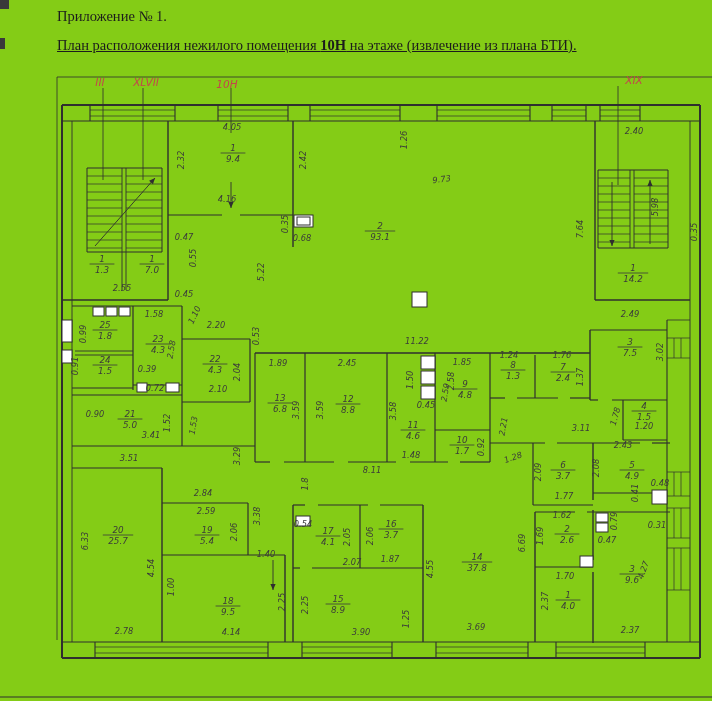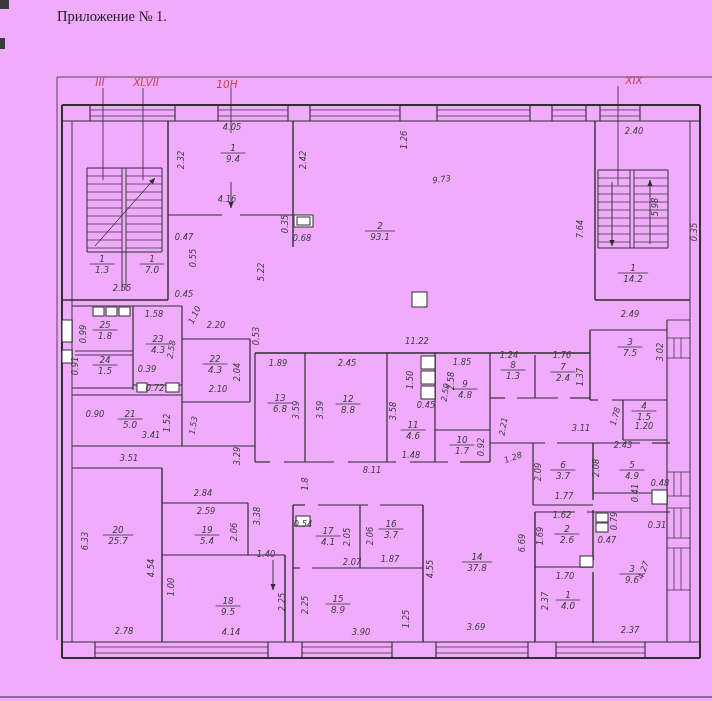--- a/index.html
+++ b/index.html
@@ -1,27 +1,28 @@
 <!DOCTYPE html>
 <html><head>
 <meta charset="utf-8">
 <style>
   html,body{margin:0;padding:0;background:#ffffff;width:712px;height:701px;overflow:hidden;}
-  .page{position:relative;width:712px;height:701px;background:#f0abfc;font-family:"Liberation Serif",serif;}
+  .page{position:relative;width:712px;height:701px;background:#84cc16;font-family:"Liberation Serif",serif;}
   .hdr1{position:absolute;left:57px;top:8px;font-size:14.5px;color:#1c1c1c;}
   .hdr2{position:absolute;left:57px;top:37px;font-size:14.5px;color:#1c1c1c;text-decoration:underline;}
   .hdr2 b{font-weight:bold;}
   svg{position:absolute;left:0;top:0;}
   text{font-family:"DejaVu Sans",sans-serif;}
 </style>
 </head>
 <body>
 
 <div class="page">
   <div class="hdr1">Приложение № 1.</div>
+  <div class="hdr2"><span>План расположения нежилого помещения </span><b>10Н</b><span> на этаже (извлечение из плана БТИ).</span></div>
   <svg id="plan-svg" width="712" height="701" viewBox="0 0 712 701">
       <g>
         <line x1="57" y1="77" x2="712" y2="77" stroke="#2f2f2f" stroke-width="0.8"></line>
         <line x1="57" y1="77" x2="57" y2="640" stroke="#2f2f2f" stroke-width="0.8"></line>
         <line x1="0" y1="697" x2="712" y2="697" stroke="#2f2f2f" stroke-width="1"></line>
         <line x1="62" y1="105" x2="700" y2="105" stroke="#2f2f2f" stroke-width="2"></line>
         <line x1="62" y1="105" x2="62" y2="658" stroke="#2f2f2f" stroke-width="2"></line>
         <line x1="700" y1="105" x2="700" y2="658" stroke="#2f2f2f" stroke-width="2"></line>
         <line x1="62" y1="658" x2="700" y2="658" stroke="#2f2f2f" stroke-width="2"></line>
         <line x1="62" y1="121" x2="700" y2="121" stroke="#2f2f2f" stroke-width="1.1"></line>

